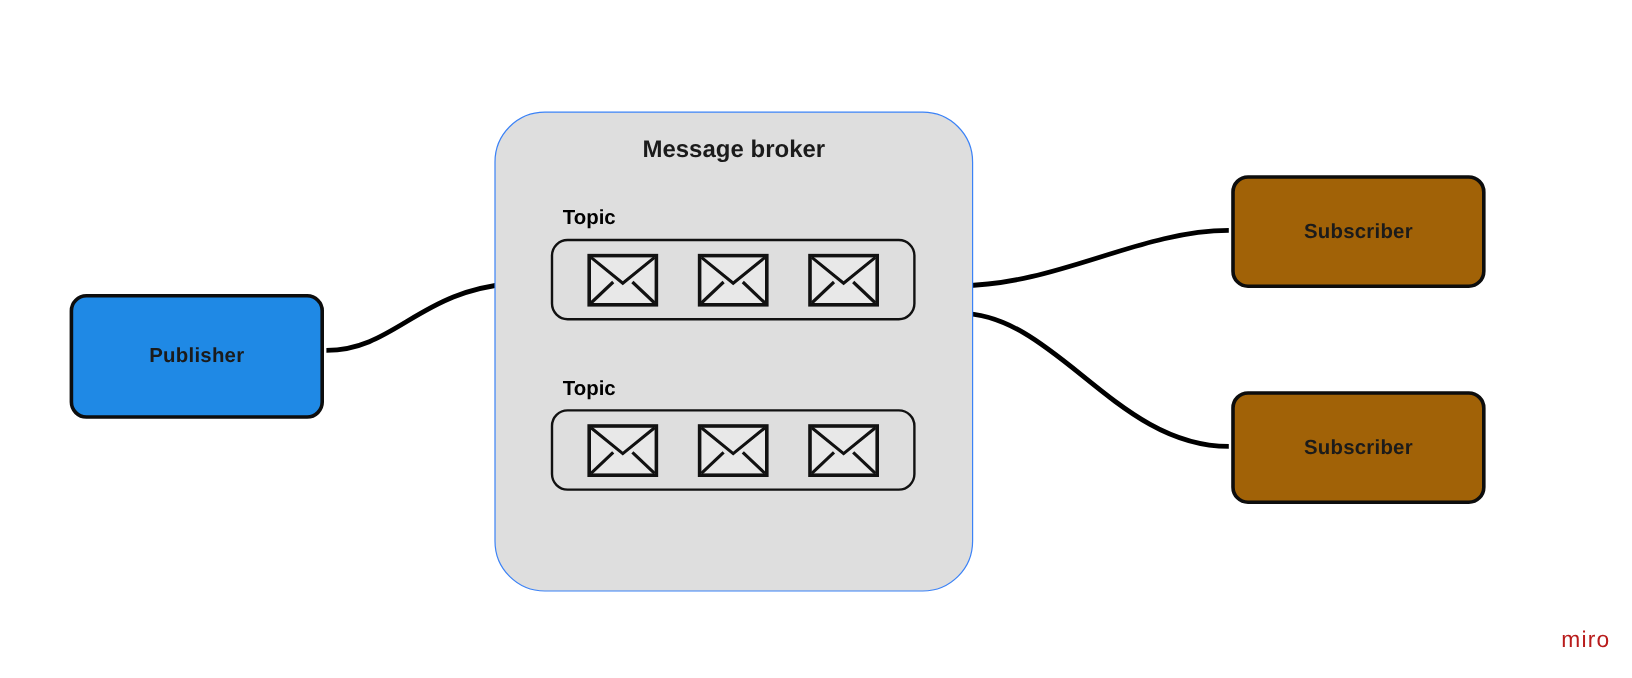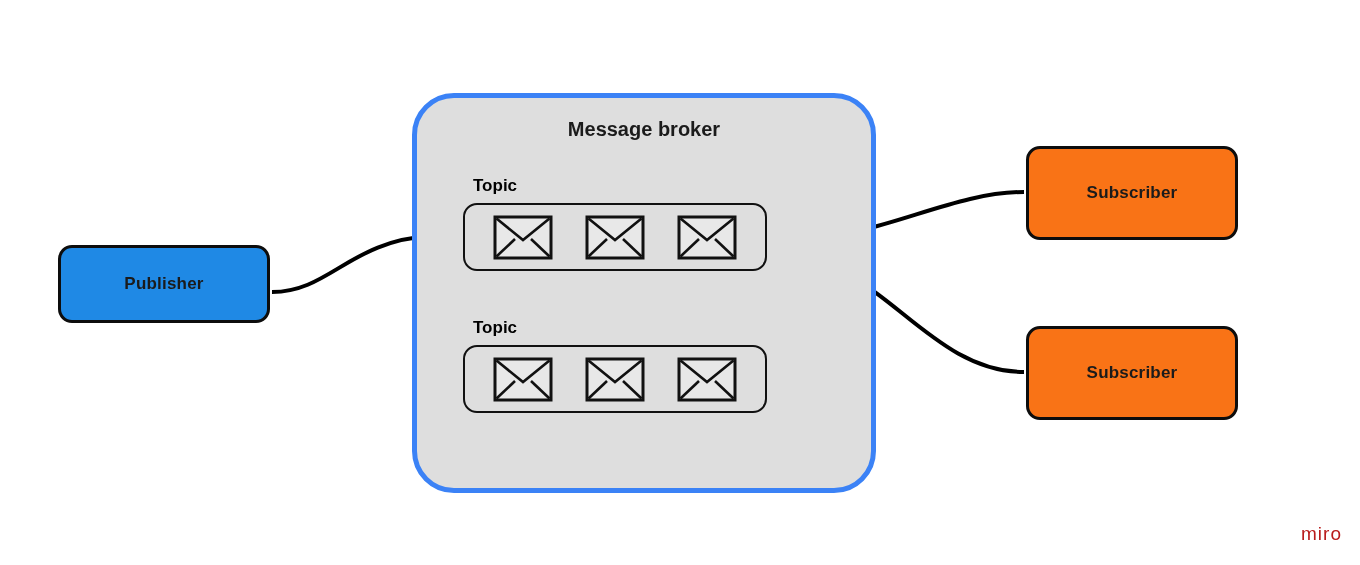--- a/index.html
+++ b/index.html
@@ -32,36 +32,36 @@
     align-items: center;
     justify-content: center;
     font-weight: bold;
     font-size: 17px;
     letter-spacing: .2px;
     color: #1b1b1b;
     font-family: "Liberation Sans", sans-serif;
     user-select: none;
   }
   .node-publisher  { background: #1f89e5; }
-  .node-subscriber { background: #f97316; text-align: right; }
-
-  #publisher   { left: 58px;  top: 245px; width: 212px; height: 78px; }
+  .node-subscriber { background: #a16207; text-align: right; }
+
+  #publisher   { left: 58px;  top: 245px; width: 212px; height: 104px; }
   #subscriber1 { left: 1026px; top: 146px; width: 212px; height: 94px; }
   #subscriber2 { left: 1026px; top: 326px; width: 212px; height: 94px; }
 
   
   #broker {
     position: absolute;
     left: 412px;
     top: 93px;
-    width: 464px;
+    width: 399px;
     height: 400px;
     box-sizing: border-box;
     background: #dedede;
-    border: 5px solid #3b82f6;
+    border: 1px solid #3b82f6;
     border-radius: 42px;
   }
   #broker-title {
     position: absolute;
     left: 0;
     top: 20px;
     width: 100%;
     text-align: center;
     font-size: 20px;
     font-weight: bold;

